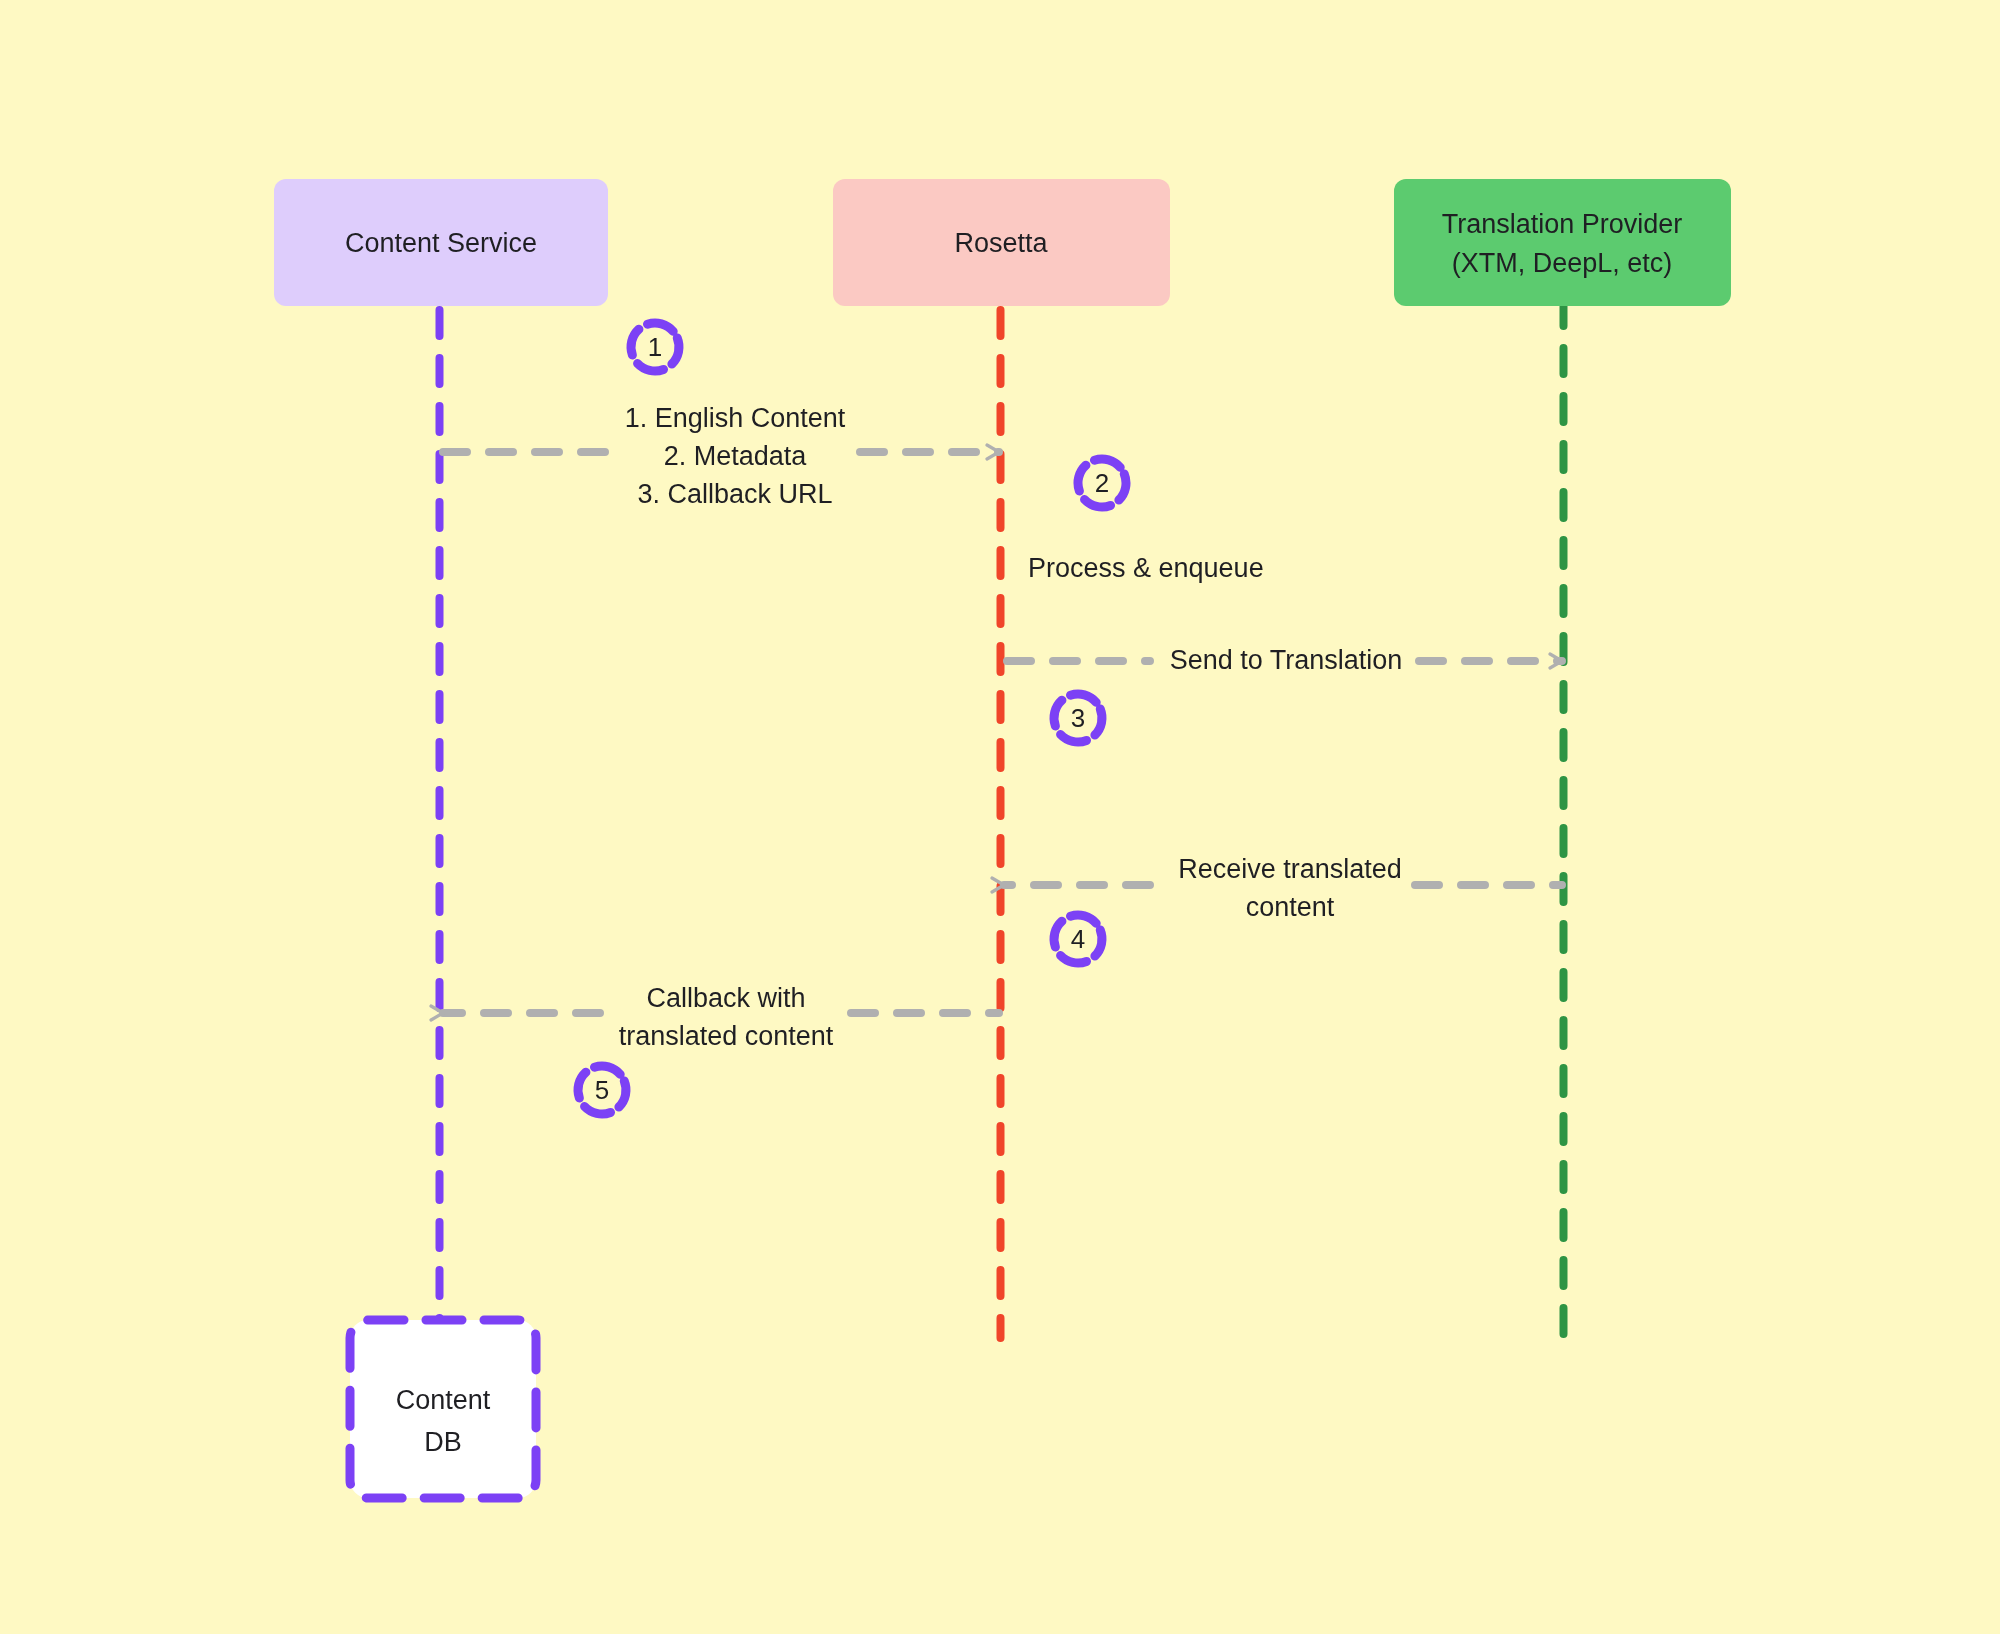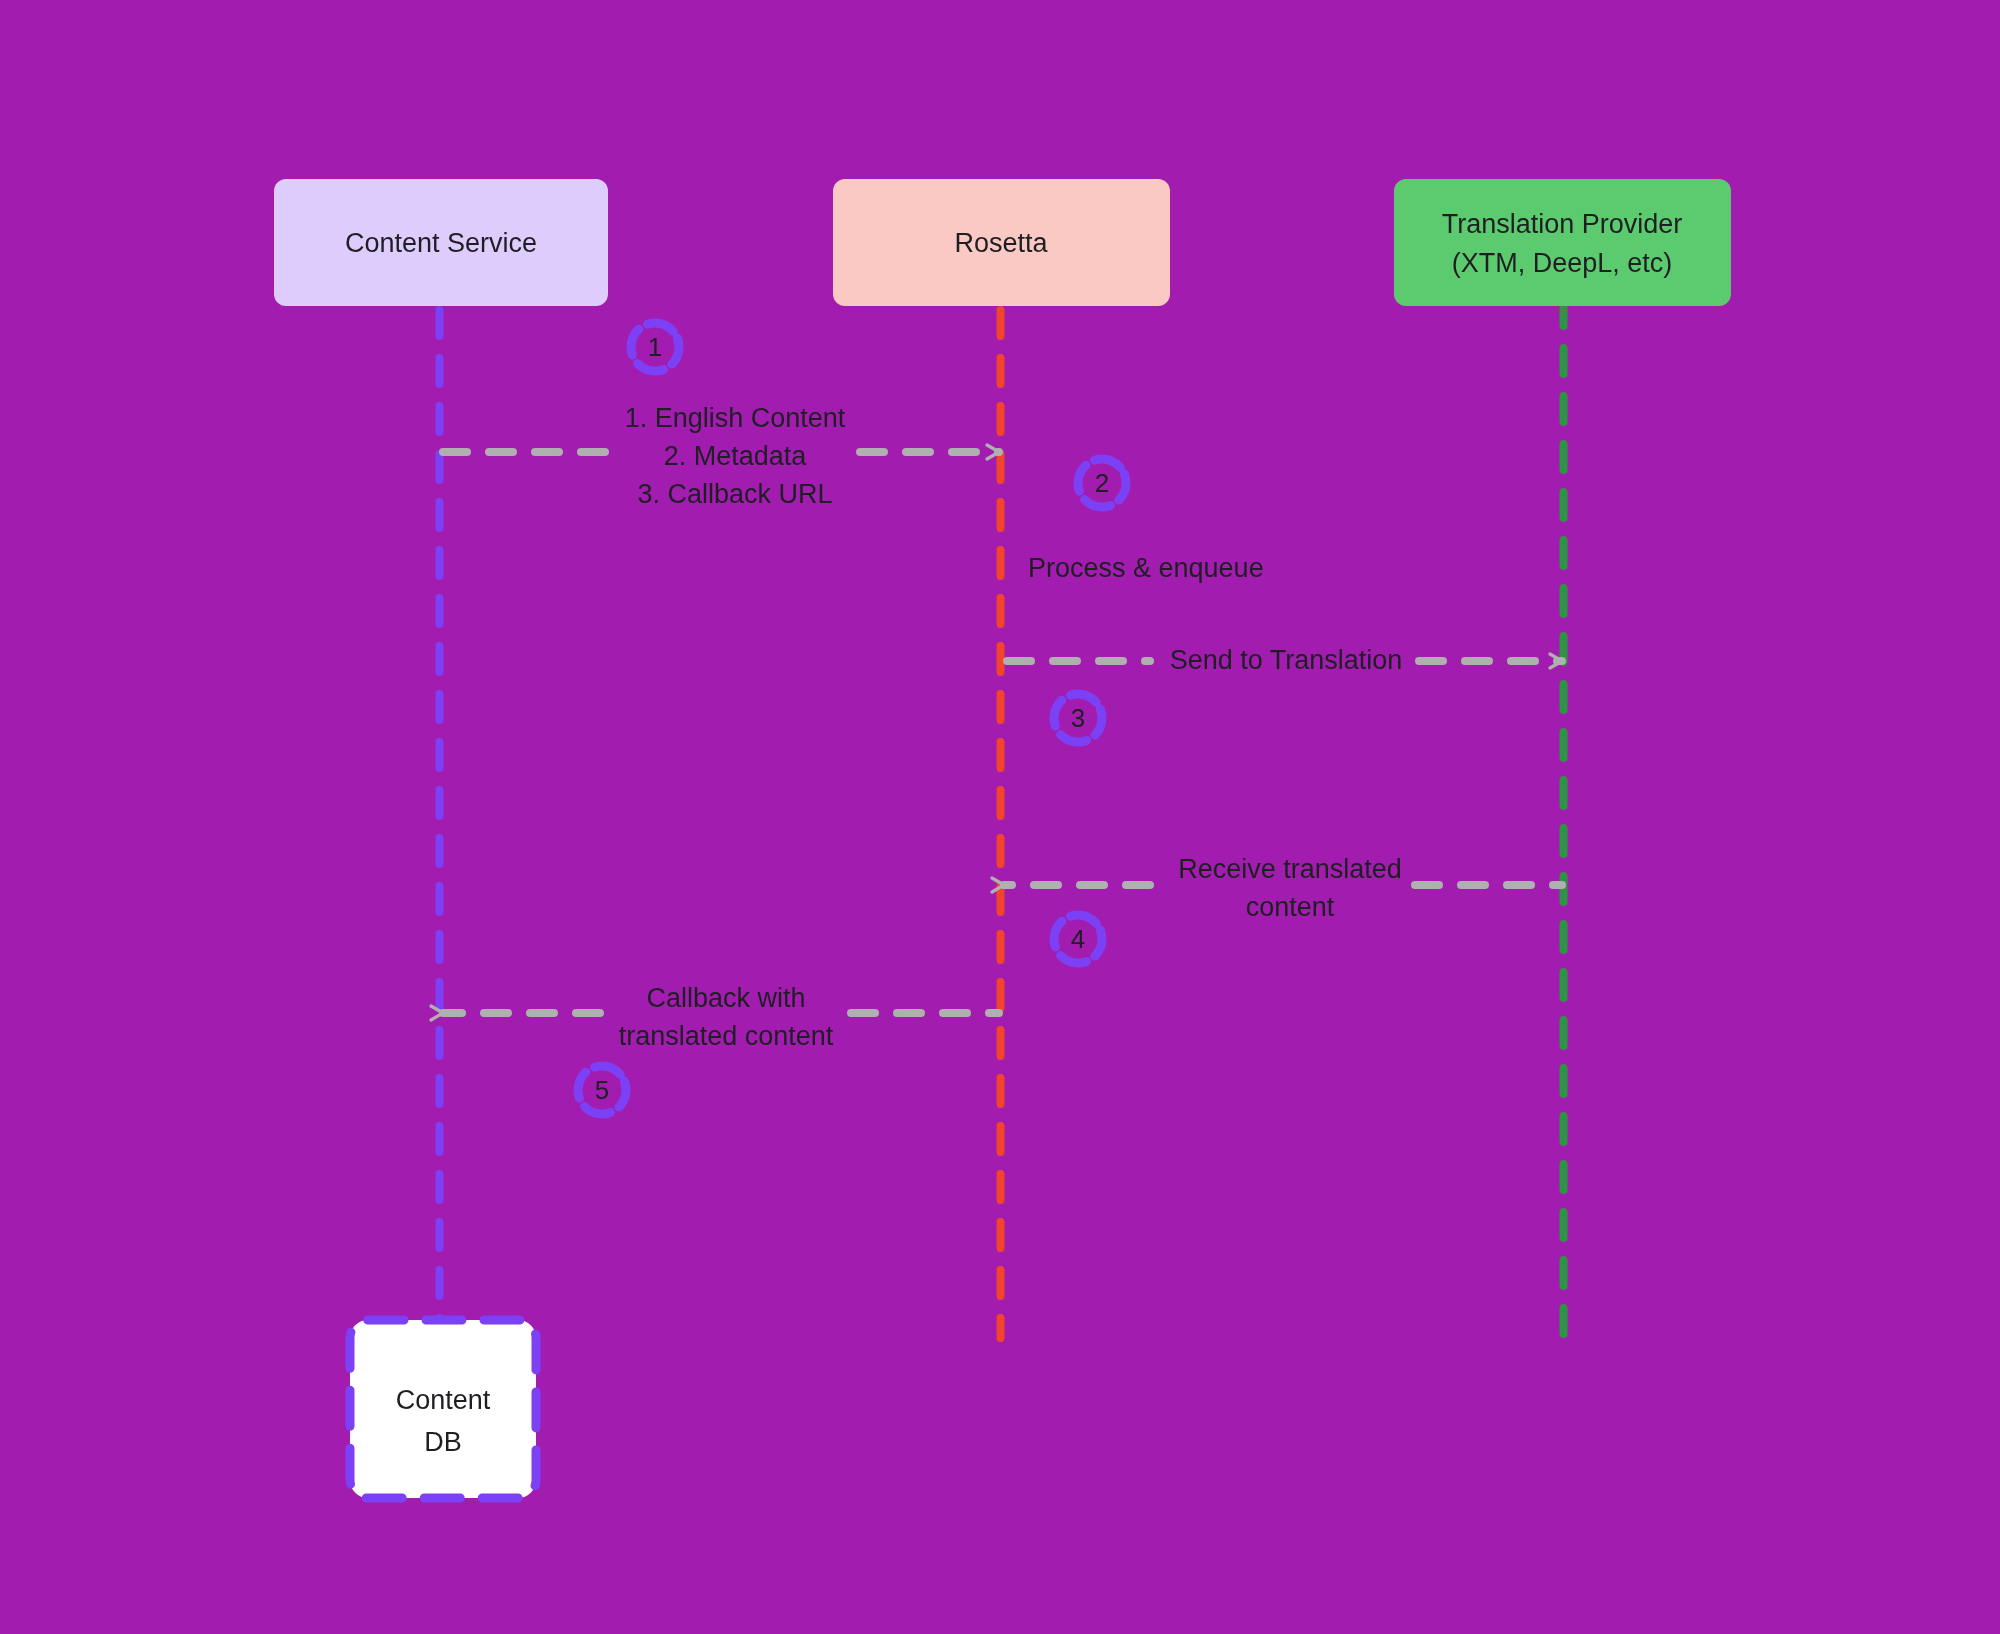--- a/index.html
+++ b/index.html
@@ -9,21 +9,21 @@
     background: #ffffff;
   }
   body {
     font-family: "Liberation Sans", sans-serif;
     -webkit-font-smoothing: antialiased;
   }
   #canvas {
     position: relative;
     width: 2000px;
     height: 1634px;
-    background: #a21caf;
+    background: #fef9c3;
     overflow: hidden;
   }
   #diagram-svg {
     position: absolute;
     left: 0;
     top: 0;
     width: 2000px;
     height: 1634px;
   }
   .participant-label {

